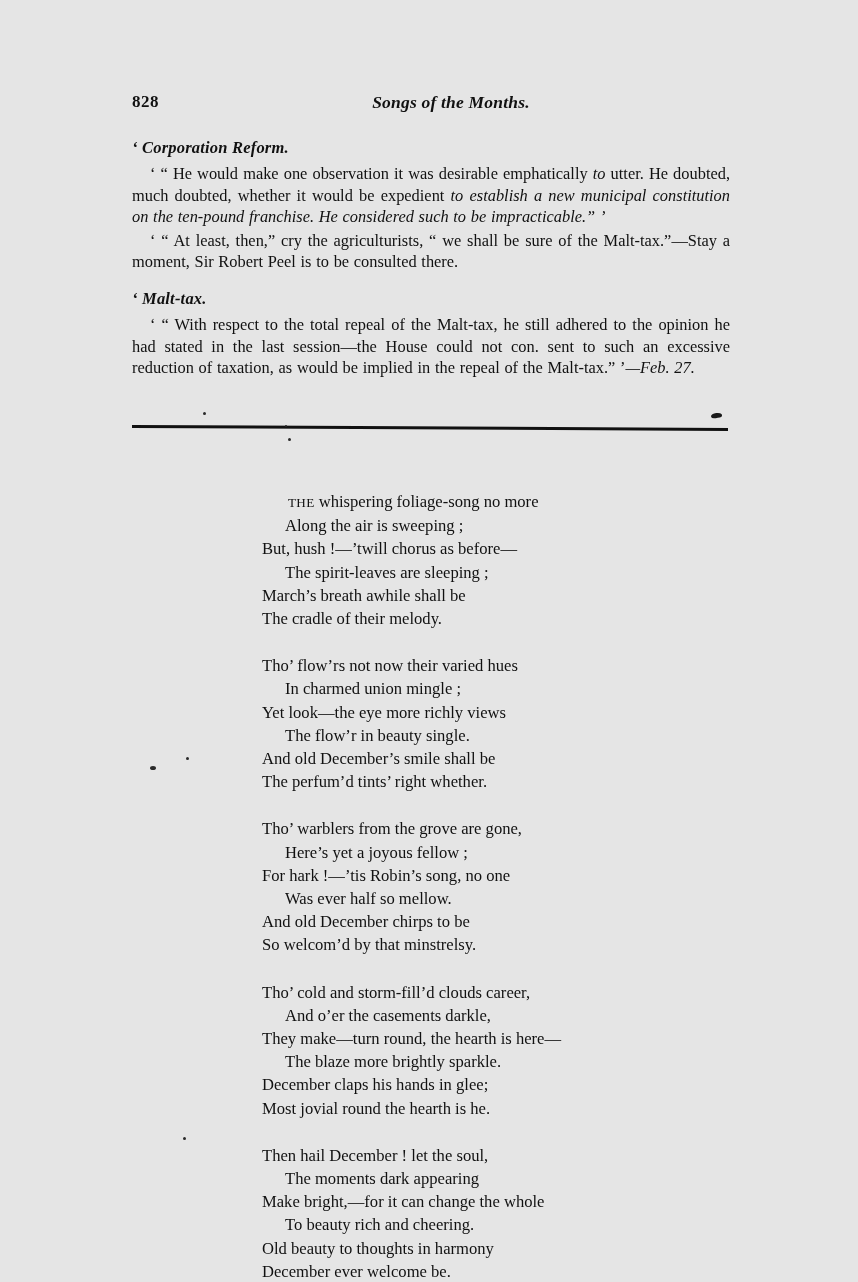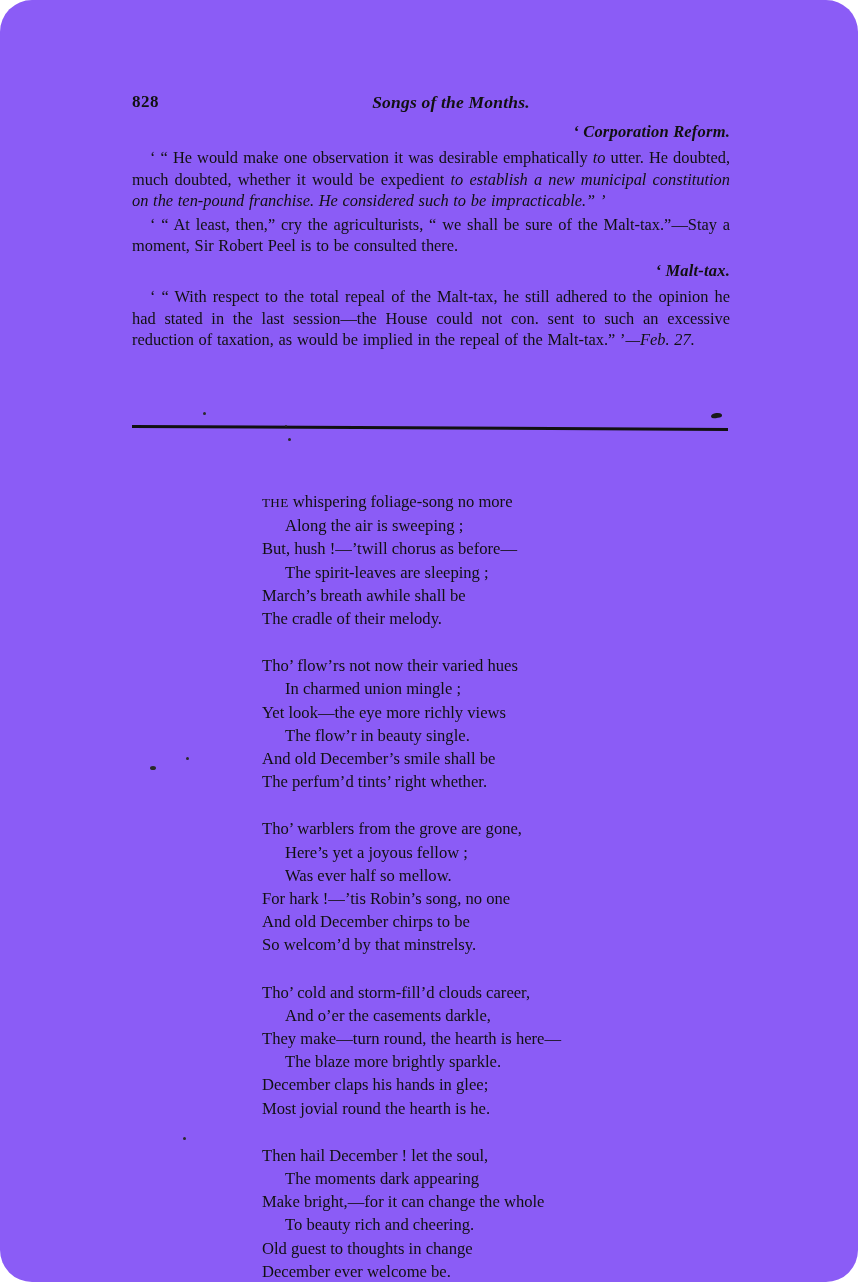--- a/index.html
+++ b/index.html
@@ -12,22 +12,21 @@
     height: 1282px;
     position: relative;
     font-family: "Liberation Serif", "DejaVu Serif", serif;
     color: #111111;
     overflow: hidden;
   }
 
   .page {
     position: absolute;
     inset: 0;
-    background: #8b5cf6;
-    border-radius: 32px;
+    background: #e5e5e5;
   }
 
   
   .running-head {
     position: absolute;
     top: 92px;
     left: 132px;
     width: 596px;
     height: 22px;
   }
@@ -53,25 +52,25 @@
   }
 
   
   .prose {
     position: absolute;
     top: 122px;
     left: 132px;
     width: 598px;
   }
   .subhead {
-    text-align: right;
+    text-align: left;
     font-style: italic;
     font-weight: bold;
     font-size: 16.5px;
-    margin: 0 0 5px 0;
+    margin: 16px 0 5px 0;
     letter-spacing: 0.2px;
   }
   .para {
     margin: 0 0 2px 0;
     font-size: 16.4px;
     line-height: 21.6px;
     text-align: justify;
     text-indent: 18px;
     word-spacing: 0.6px;
   }
@@ -119,20 +118,21 @@
     width: 430px;
     font-size: 16.6px;
     line-height: 23.2px;
   }
   .stanza { margin-bottom: 24px; }
   .line { white-space: pre; }
   .line.ind { padding-left: 23px; }
   .smallcaps {
     font-size: 13.2px;
     letter-spacing: 0.3px;
+    margin-left: 26px;
   }
 
   
   .speckle {
     position: absolute;
     background: #2a2a2a;
     border-radius: 50%;
   }
 </style>
 </head>
@@ -176,39 +176,39 @@
         <div class="line">Tho’ flow’rs not now their varied hues</div>
         <div class="line ind">In charmed union mingle ;</div>
         <div class="line">Yet look—the eye more richly views</div>
         <div class="line ind">The flow’r in beauty single.</div>
         <div class="line">And old December’s smile shall be</div>
         <div class="line">The perfum’d tints’ right whether.</div>
       </div>
       <div class="stanza">
         <div class="line">Tho’ warblers from the grove are gone,</div>
         <div class="line ind">Here’s yet a joyous fellow ;</div>
+        <div class="line">For hark !—’tis Robin’s song, no one</div>
         <div class="line ind">Was ever half so mellow.</div>
-        <div class="line">For hark !—’tis Robin’s song, no one</div>
         <div class="line">And old December chirps to be</div>
         <div class="line">So welcom’d by that minstrelsy.</div>
       </div>
       <div class="stanza">
         <div class="line">Tho’ cold and storm-fill’d clouds career,</div>
         <div class="line ind">And o’er the casements darkle,</div>
         <div class="line">They make—turn round, the hearth is here—</div>
         <div class="line ind">The blaze more brightly sparkle.</div>
         <div class="line">December claps his hands in glee;</div>
         <div class="line">Most jovial round the hearth is he.</div>
       </div>
       <div class="stanza">
         <div class="line">Then hail December ! let the soul,</div>
         <div class="line ind">The moments dark appearing</div>
         <div class="line">Make bright,—for it can change the whole</div>
         <div class="line ind">To beauty rich and cheering.</div>
-        <div class="line">Old guest to thoughts in change</div>
+        <div class="line">Old beauty to thoughts in harmony</div>
         <div class="line">December ever welcome be.</div>
       </div>
     </div>
 
   <div class="speckle" style="left:150px; top:766px; width:6px; height:4px;"></div>
   <div class="speckle" style="left:186px; top:757px; width:3px; height:3px;"></div>
   <div class="speckle" style="left:203px; top:412px; width:3px; height:3px;"></div>
   <div class="speckle" style="left:288px; top:438px; width:3px; height:3px;"></div>
   <div class="speckle" style="left:285px; top:425px; width:2px; height:2px;"></div>
   <div class="speckle" style="left:183px; top:1137px; width:3px; height:3px;"></div>

